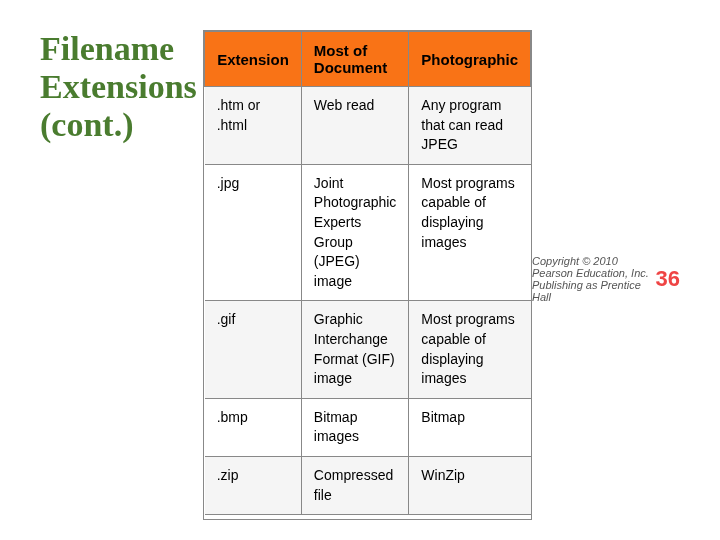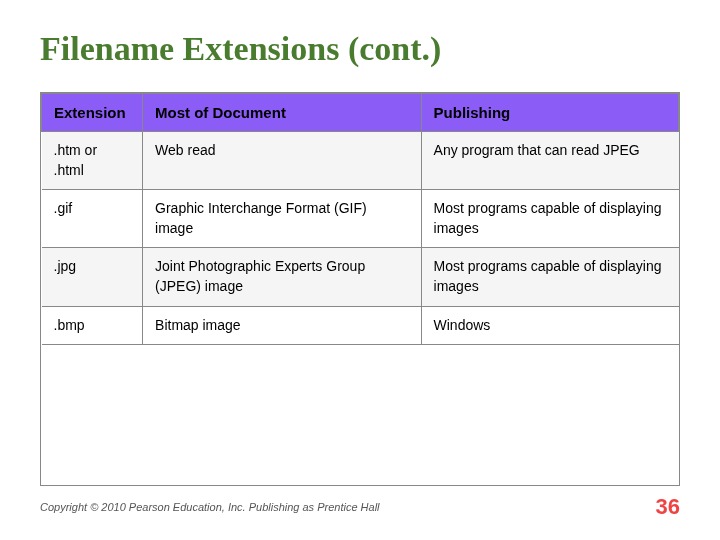--- a/index.html
+++ b/index.html
@@ -11,21 +11,21 @@
       font-family: Arial, Helvetica, sans-serif;
       overflow: hidden;
       position: relative;
     }
 
     .page {
       width: 720px;
       height: 540px;
       padding: 30px 40px 20px 40px;
       display: flex;
-      flex-direction: column;
+      flex-direction: row;
     }
 
     .title {
       color: #4a7c2f;
       font-size: 34px;
       font-weight: bold;
       margin-bottom: 24px;
       font-family: Georgia, serif;
     }
 
@@ -34,21 +34,21 @@
       border: 1.5px solid #888;
     }
 
     table {
       width: 100%;
       border-collapse: collapse;
       font-size: 14px;
     }
 
     thead tr {
-      background: #8b5cf6;
+      background: #f97316;
     }
 
     thead th {
       border: 1.5px solid #888;
       padding: 10px 12px;
       text-align: left;
       font-weight: bold;
       font-size: 15px;
     }
 
@@ -101,43 +101,48 @@
 
 <div class="page">
   <div class="title">Filename Extensions (cont.)</div>
 
   <div class="table-container">
     <table>
       <thead>
         <tr>
           <th>Extension</th>
           <th>Most of Document</th>
-          <th>Publishing</th>
+          <th>Photographic</th>
         </tr>
       </thead>
       <tbody id="table-body">
       <tr>
             <td>.htm or .html</td>
             <td>Web read</td>
             <td>Any program that can read JPEG</td>
           </tr>
           <tr>
+            <td>.jpg</td>
+            <td>Joint Photographic Experts Group (JPEG) image</td>
+            <td>Most programs capable of displaying images</td>
+          </tr>
+          <tr>
             <td>.gif</td>
             <td>Graphic Interchange Format (GIF) image</td>
             <td>Most programs capable of displaying images</td>
           </tr>
           <tr>
-            <td>.jpg</td>
-            <td>Joint Photographic Experts Group (JPEG) image</td>
-            <td>Most programs capable of displaying images</td>
+            <td>.bmp</td>
+            <td>Bitmap images</td>
+            <td>Bitmap</td>
           </tr>
           <tr>
-            <td>.bmp</td>
-            <td>Bitmap image</td>
-            <td>Windows</td>
+            <td>.zip</td>
+            <td>Compressed file</td>
+            <td>WinZip</td>
           </tr>
         </tbody>
     </table>
   </div>
 
   <div class="footer">
     <span class="copyright">Copyright © 2010 Pearson Education, Inc. Publishing as Prentice Hall</span>
     <span class="page-number">36</span>
   </div>
 </div>

